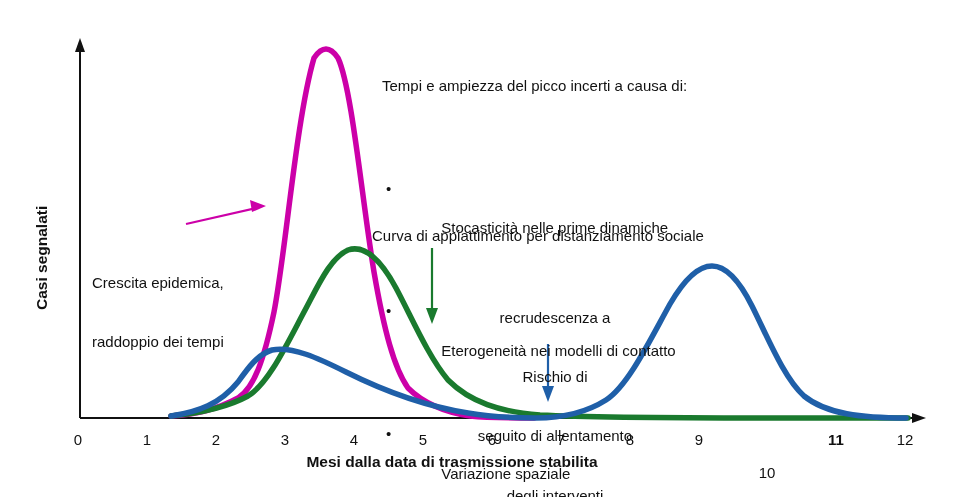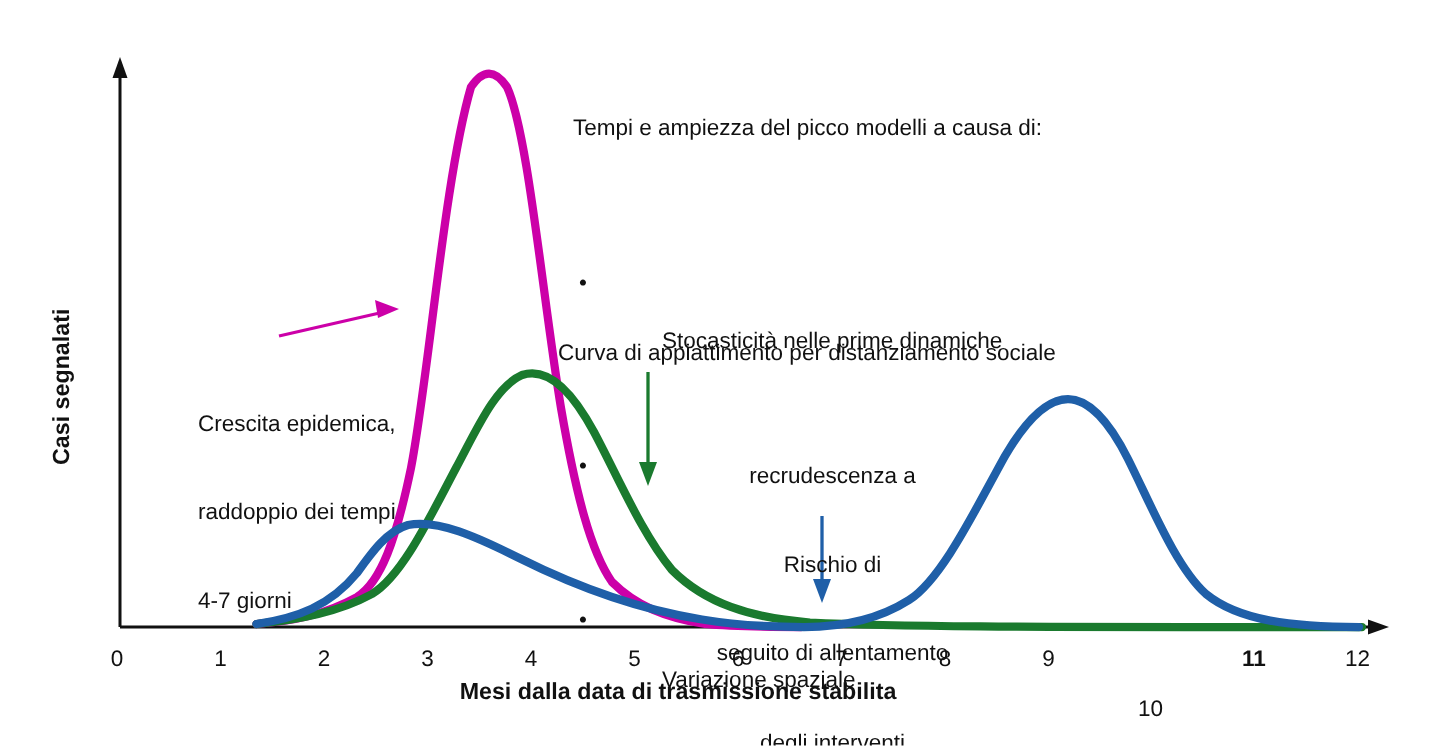--- a/index.html
+++ b/index.html
@@ -80,21 +80,20 @@
   }
   .annot-bullets li .bullet-dot {
     position: absolute;
     left: 4px;
     top: 0;
   }
   .annot-left {
     left: 92px;
     top: 233px;
     width: 185px;
-    margin-left: 40px;
   }
   .annot-green {
     left: 372px;
     top: 226px;
   }
   .annot-blue {
     left: 466px;
     top: 268px;
     width: 178px;
     text-align: center;
@@ -178,41 +177,41 @@
   <div class="txt axis-tick" style="left:408px; top:430px;">5</div>
   <div class="txt axis-tick" style="left:477px; top:430px;">6</div>
   <div class="txt axis-tick" style="left:546px; top:430px;">7</div>
   <div class="txt axis-tick" style="left:615px; top:430px;">8</div>
   <div class="txt axis-tick" style="left:684px; top:430px;">9</div>
   <div class="txt axis-tick" style="left:752px; top:430px;margin-top:33px;">10</div>
   <div class="txt axis-tick" style="left:821px; top:430px;font-weight:bold;">11</div>
   <div class="txt axis-tick" style="left:890px; top:430px;">12</div>
 
   <div class="txt annot annot-bullets">
-    <div class="bhead">Tempi e ampiezza del picco modelli a causa di:</div>
+    <div class="bhead">Tempi e ampiezza del picco incerti a causa di:</div>
     <ul>
       <li>
         <span class="bullet-dot">•</span>
         <span>Stocasticità nelle prime dinamiche</span>
       </li>
       <li>
         <span class="bullet-dot">•</span>
+        <span>Eterogeneità nei modelli di contatto</span>
       </li>
       <li>
         <span class="bullet-dot">•</span>
         <span>Variazione spaziale</span>
       </li>
       
     </ul>
   </div>
 
   <div class="txt annot annot-left">
     <div>Crescita epidemica,</div>
     <div>raddoppio dei tempi</div>
-    <div>4-7 giorni</div>
   </div>
 
   <div class="txt annot annot-green">Curva di appiattimento per distanziamento sociale</div>
 
   <div class="txt annot annot-blue">
     <div>recrudescenza a</div>
     <div>Rischio di</div>
     <div>seguito di allentamento</div>
     <div>degli interventi</div>
   </div>

